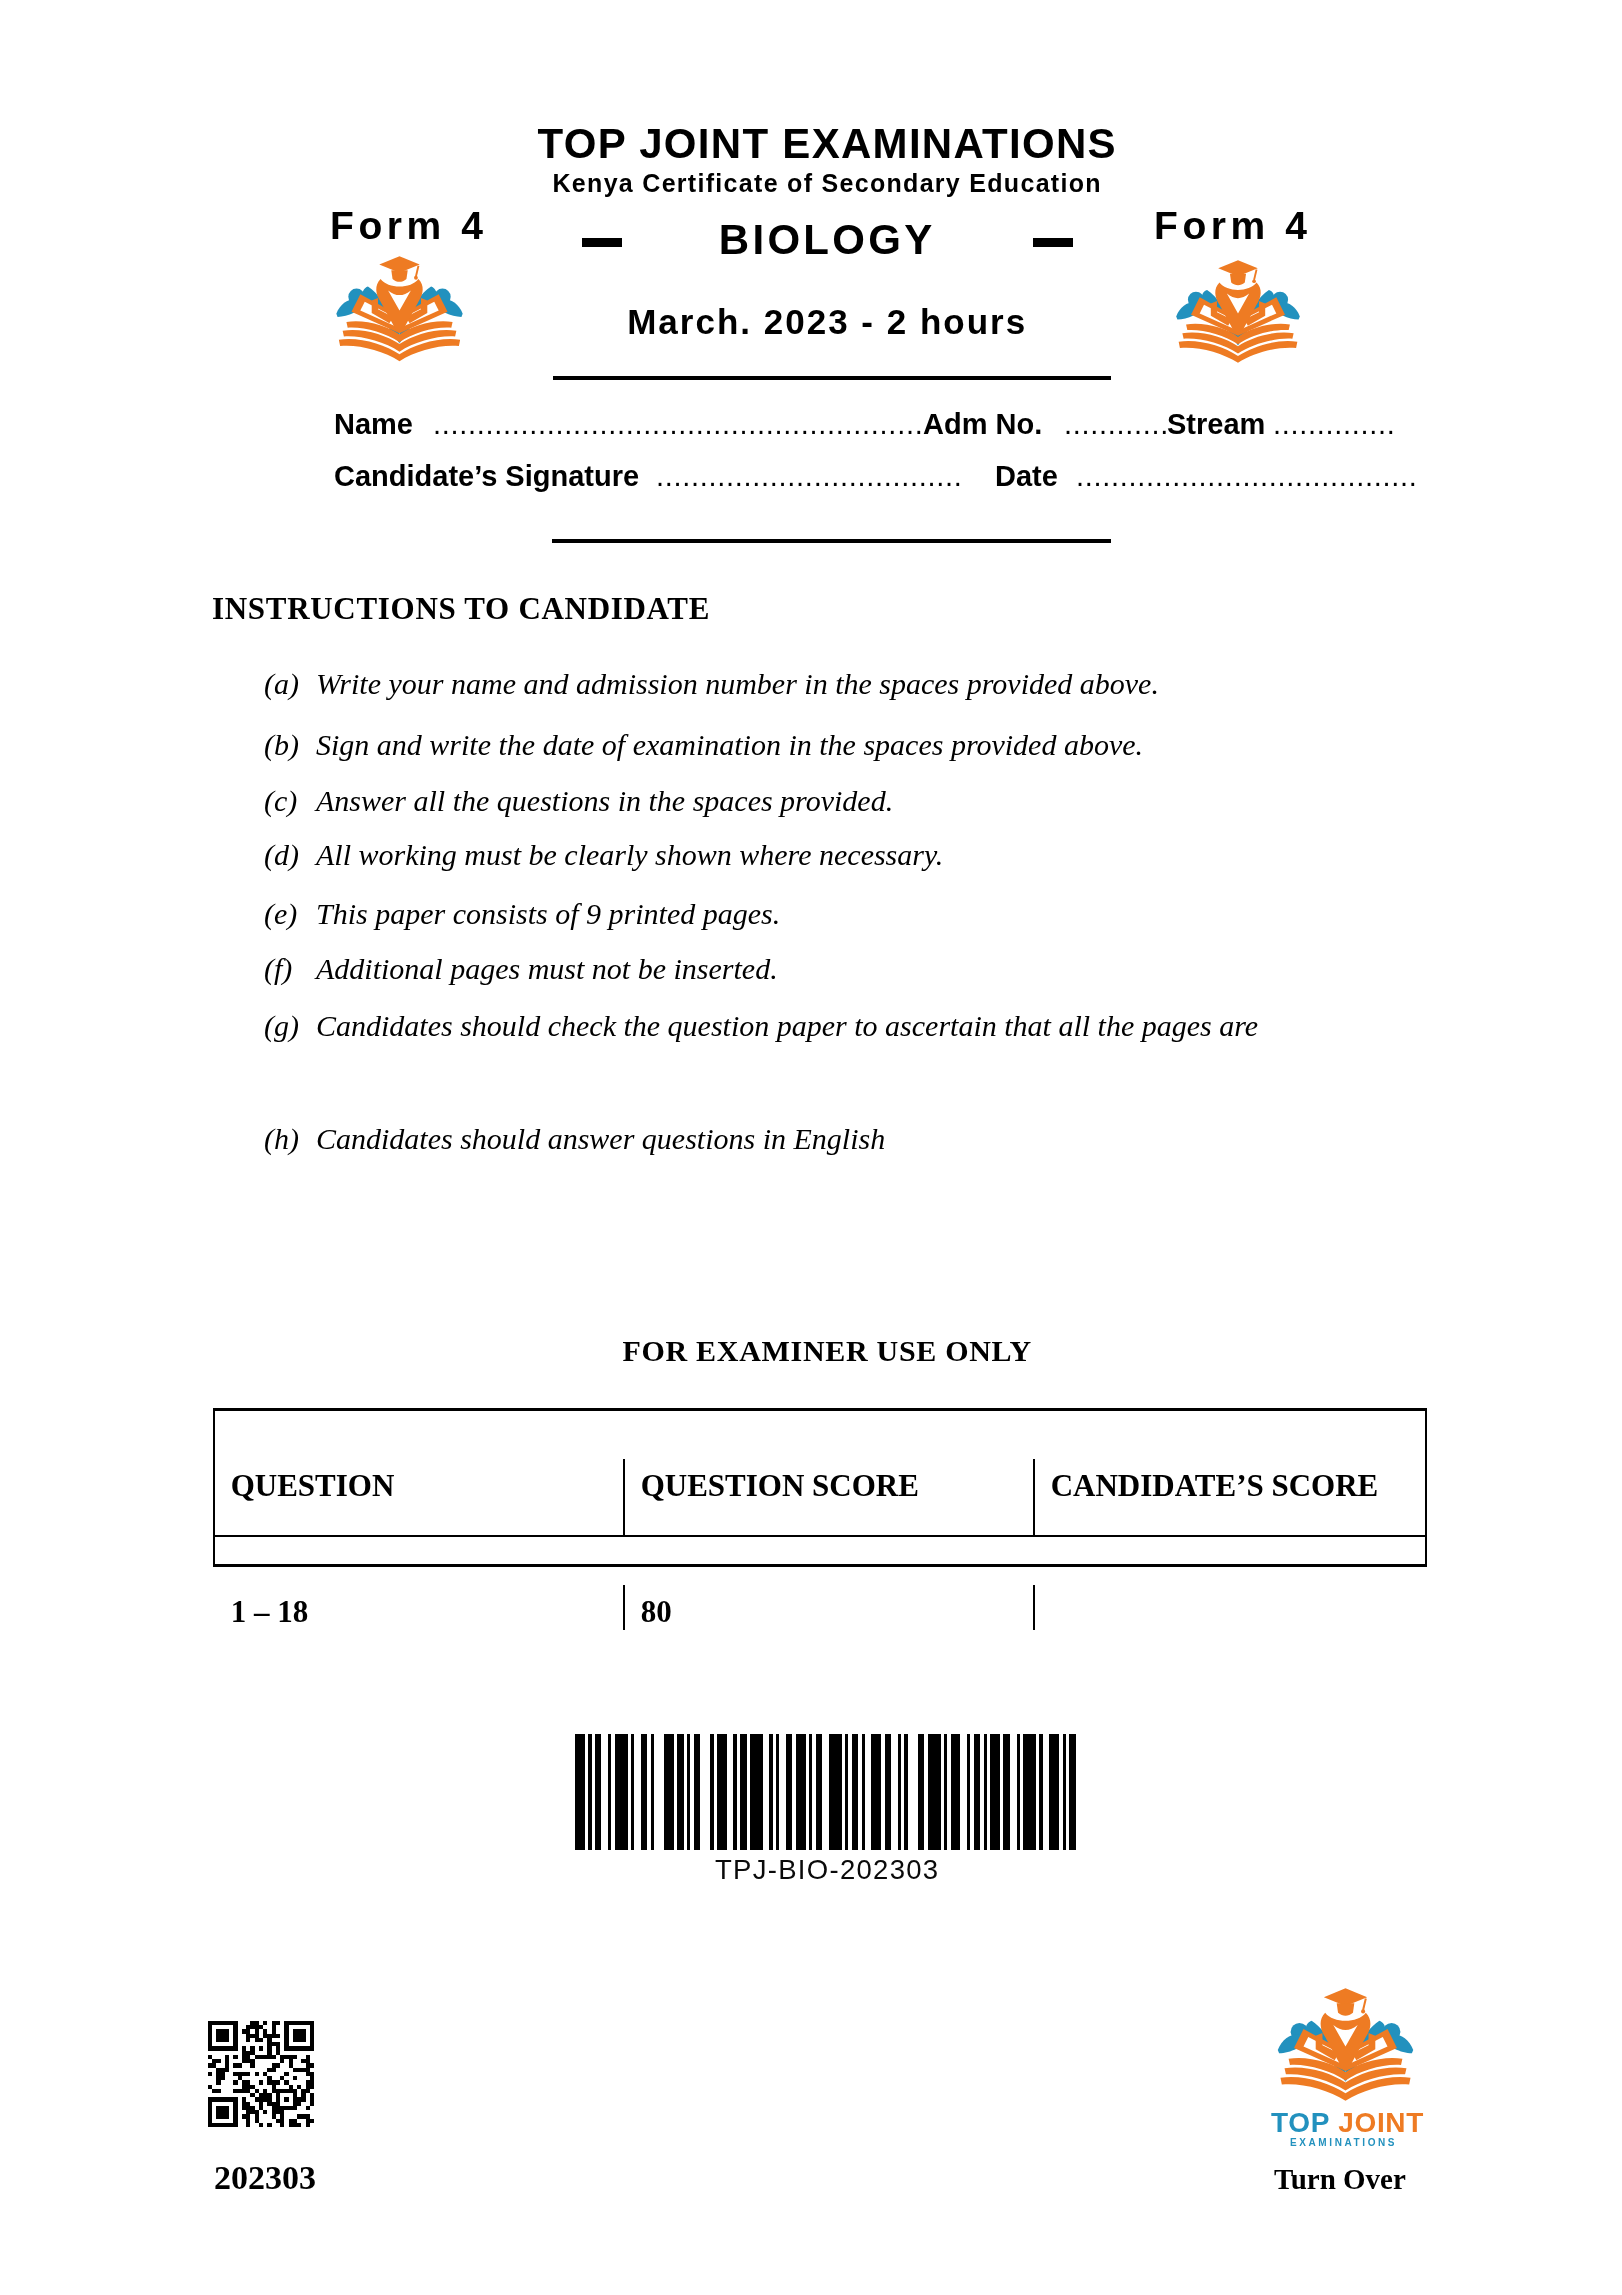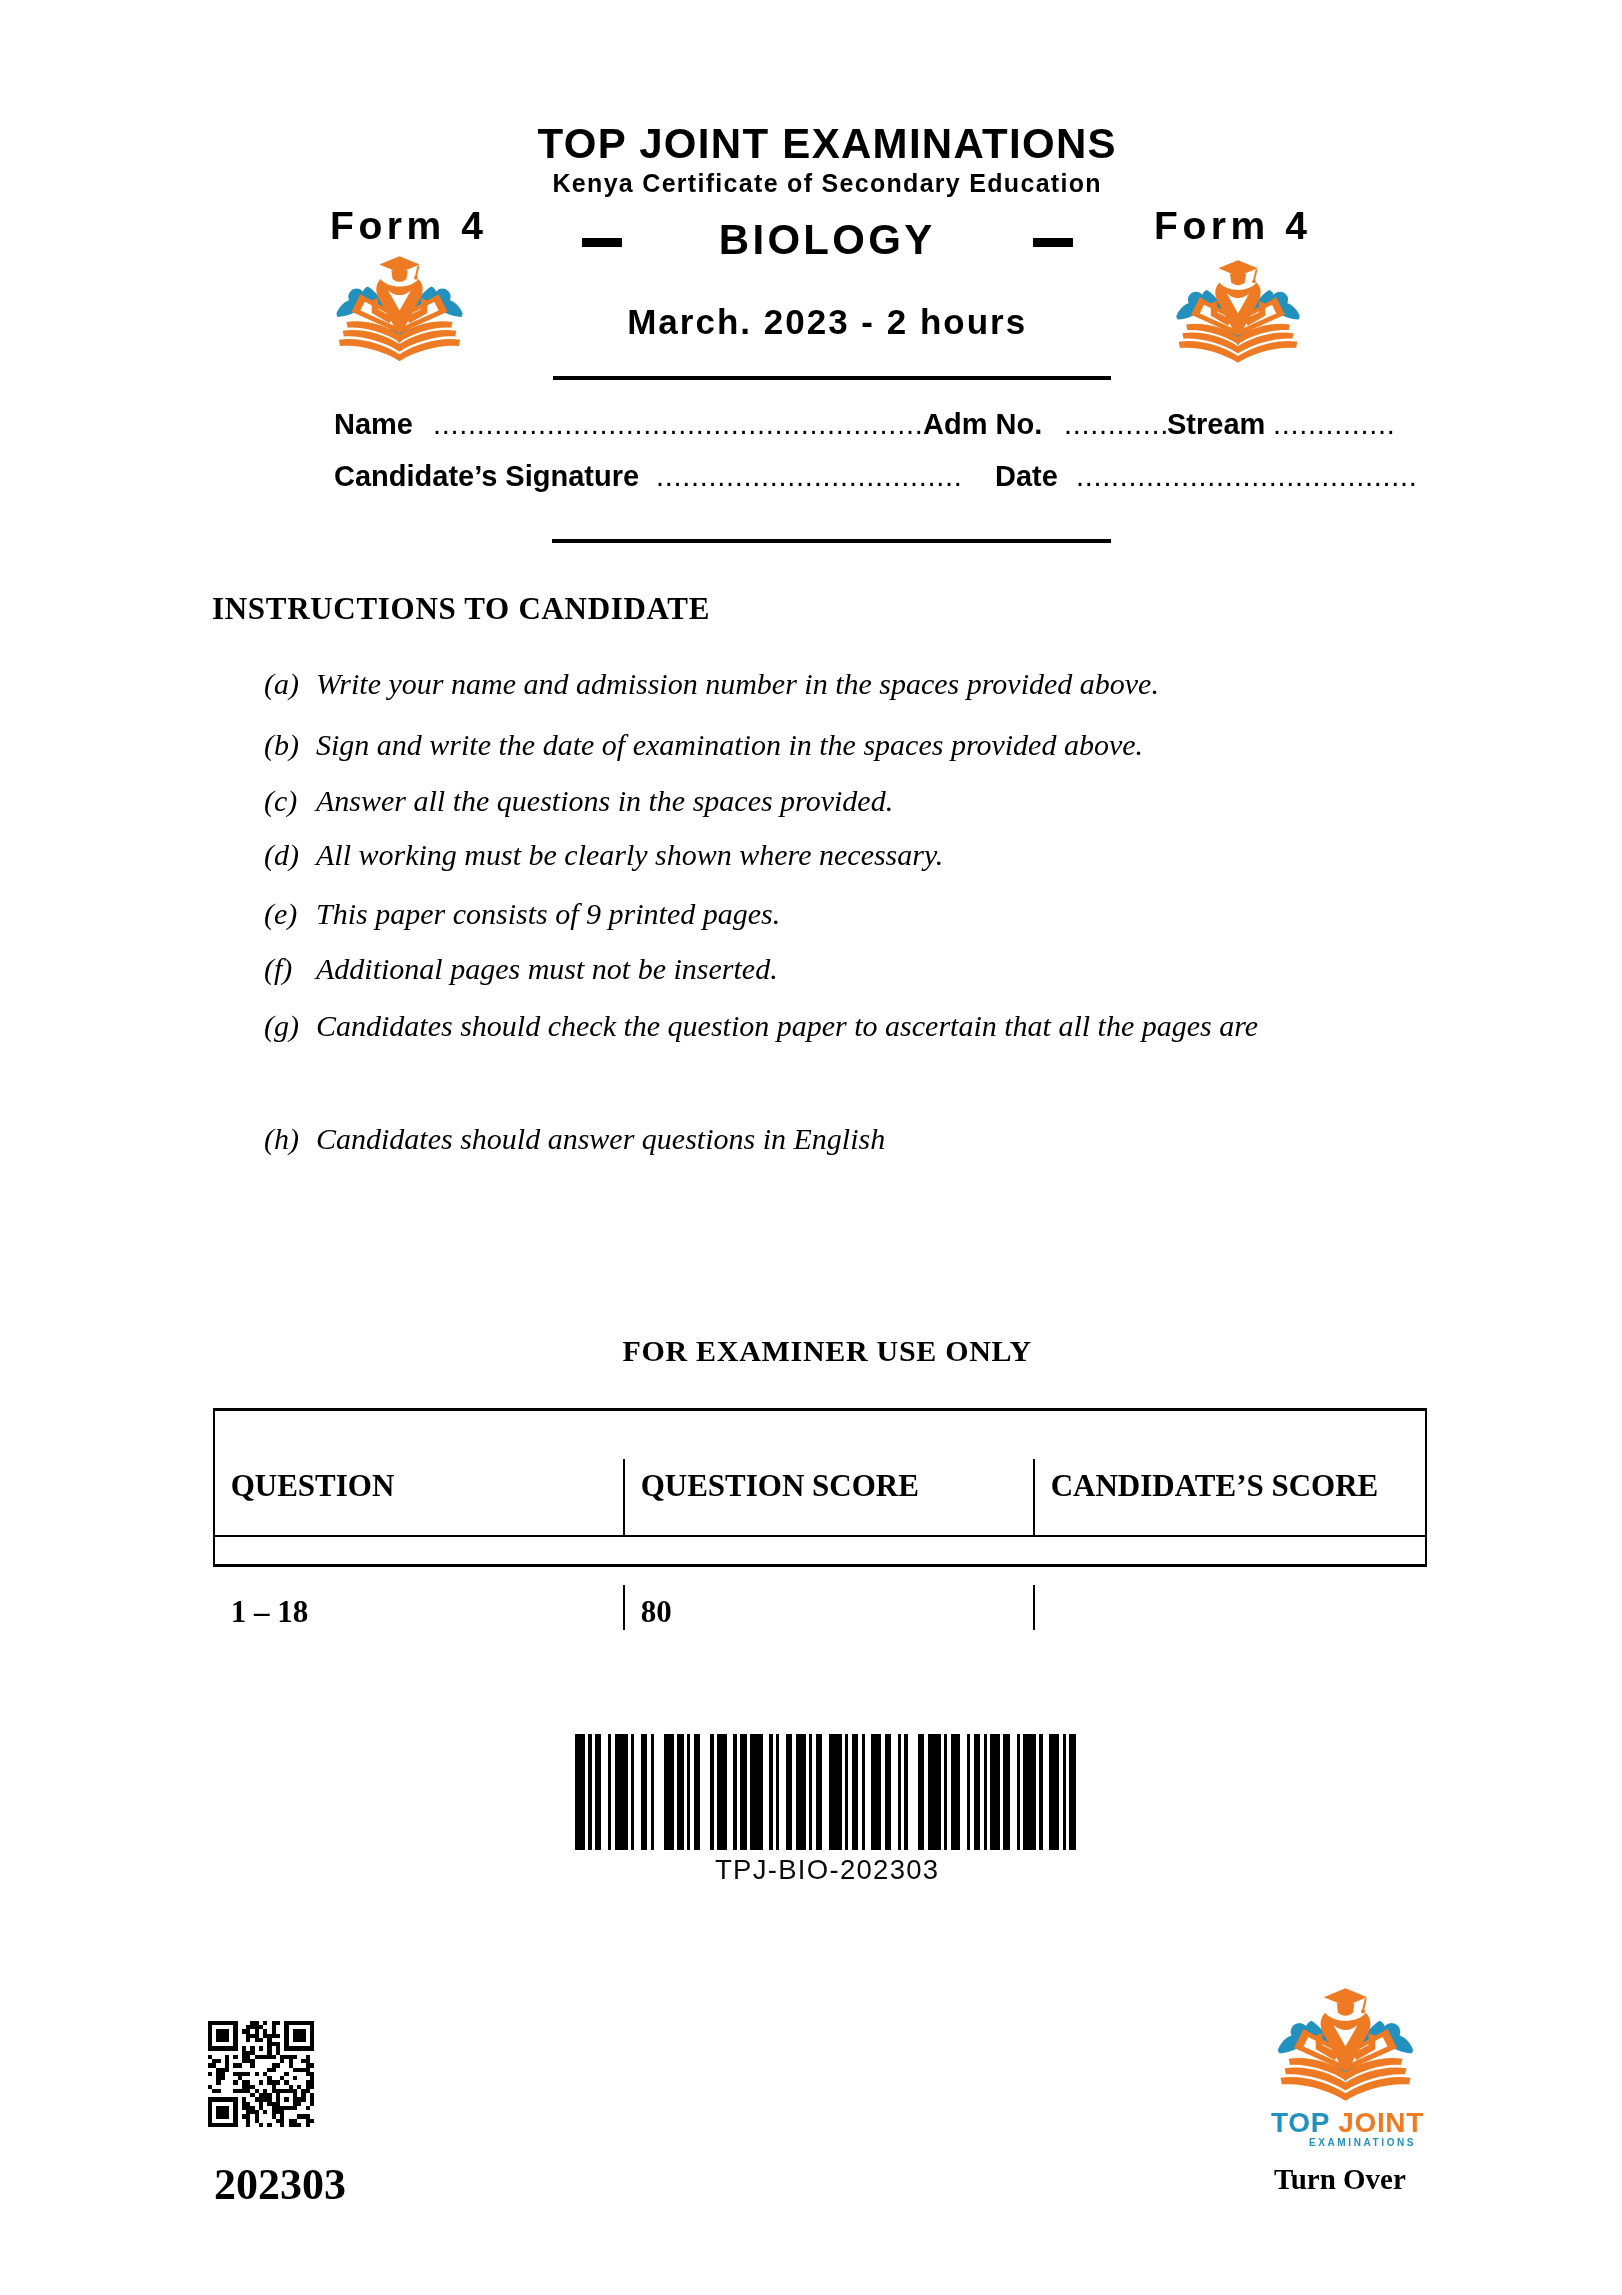--- a/index.html
+++ b/index.html
@@ -36,21 +36,21 @@
          font-weight:bold;font-size:31px;}
   .ecell.c1{width:410px;border-right:2px solid #000;}
   .ecell.c2{width:410px;border-right:2px solid #000;}
   .ecell.c3{flex:1;}
   
   .barcode{left:575px;top:1734px;width:504px;height:116px;display:flex;align-items:stretch;}
   .barcode div{height:100%;}
   .barcode-label{left:15.7px;width:1623px;top:1854px;text-align:center;
                  font-family:"Liberation Sans",sans-serif;font-size:27.5px;letter-spacing:1.3px;color:#0a0a0a;}
   
-  .serial{font-size:44px;}
+  .serial{font-size:34px;}
   .turnover{font-size:29px;}
   .logo-box svg{display:block;width:100%;height:auto;}
   .wordmark{width:100%;text-align:center;font-family:"Liberation Sans",sans-serif;font-weight:bold;
             font-size:28px;letter-spacing:0.7px;line-height:1;white-space:nowrap;}
   .wordmark .sub{display:block;text-align:right;font-size:10px;letter-spacing:2.6px;padding-right:3.9px;margin-top:1.3px;}
   .qr-box{left:208px;top:2021px;width:106px;height:106px;}
 </style>
 </head>
 <body>
 
@@ -639,20 +639,20 @@
             <path d="M110,2 L142,15 L110,28 L78,15 Z"></path>
             <path d="M97,24 L123,24 L121,38 C114,44 106,44 99,38 Z"></path>
             <circle cx="136" cy="36" r="3"></circle>
           </g>
           <path d="M140,17 L136,34" stroke="#EE7B23" stroke-width="3" fill="none"></path>
         </svg>
       </div>
     <div class="wordmark">
       <span style="color:#2291BE;">TOP</span>
       <span style="color:#EE7B23;">JOINT</span>
-      <span class="sub" style="color:#2291BE;">EXAMINATIONS</span>
+      <span class="sub" style="color:#2291BE;text-align:center;">EXAMINATIONS</span>
     </div>
   </div>
 
   <div class="abs srfb turnover" style="left:1274px;top:2163px;">Turn Over</div>
 
 </div>
 
 
 </body></html>

